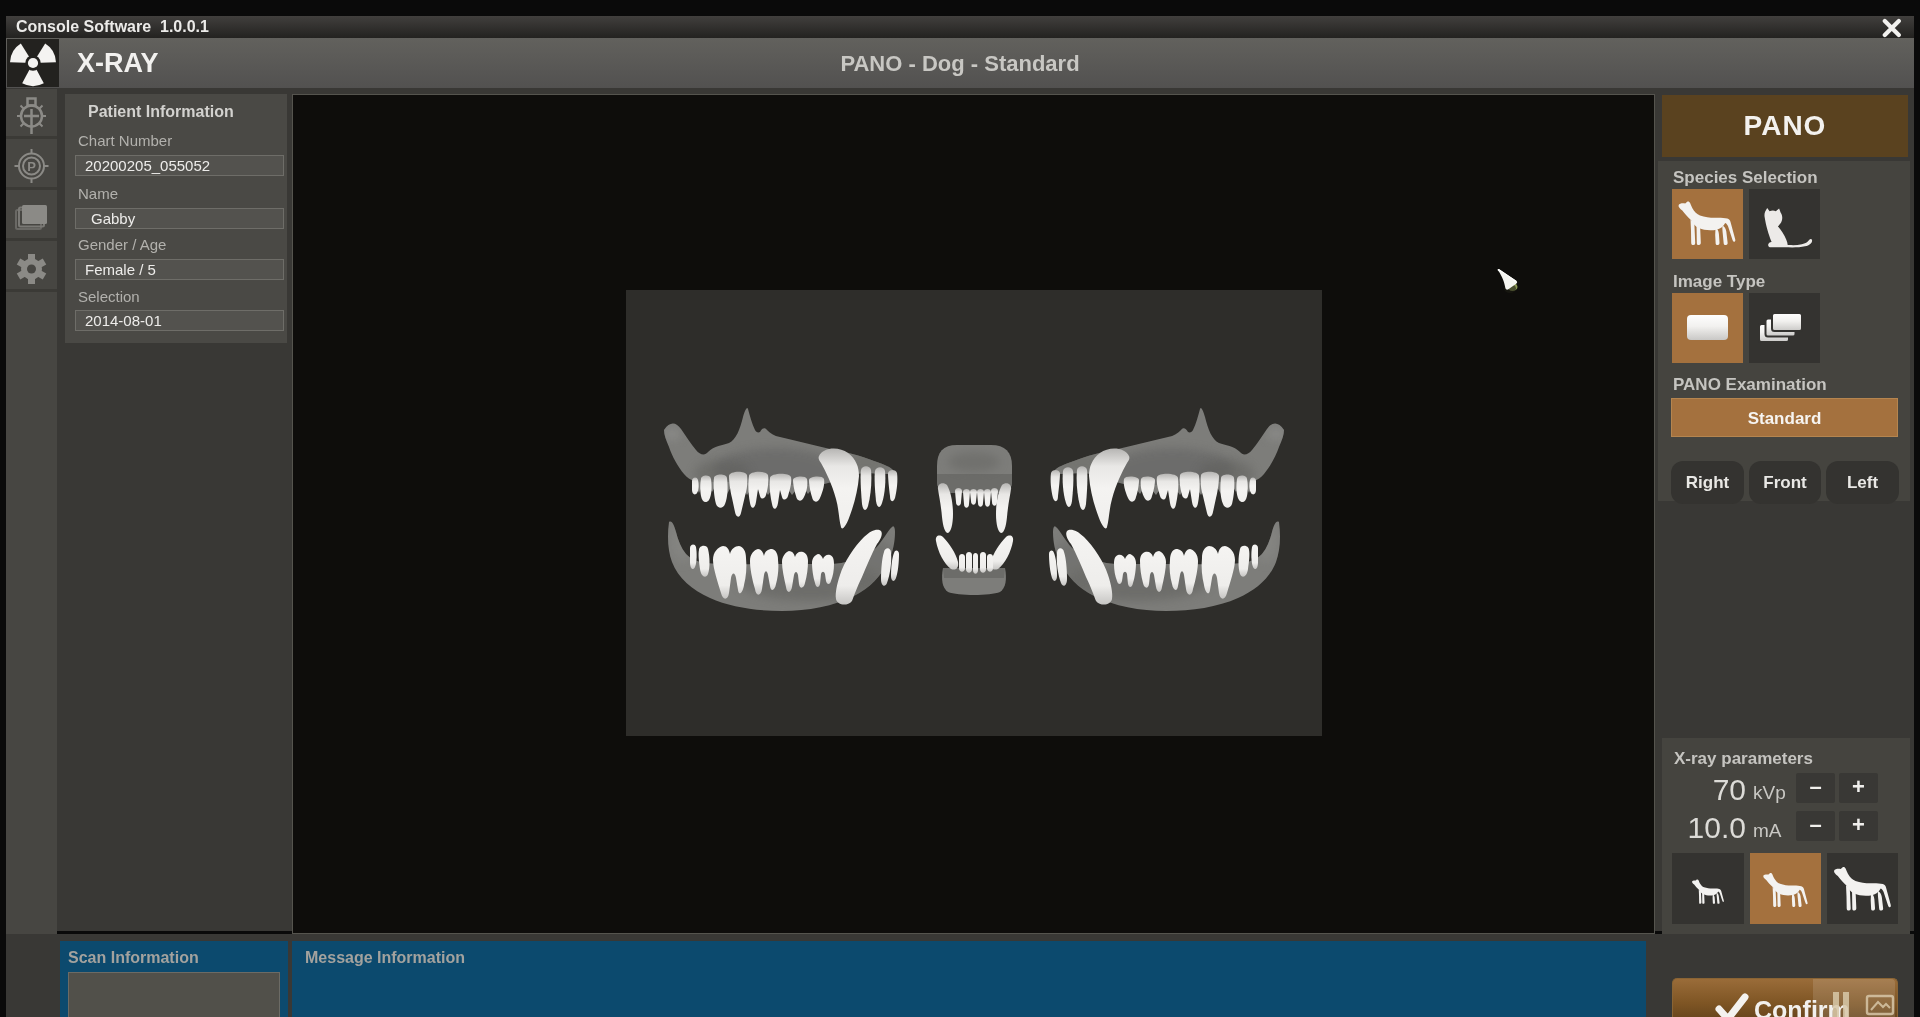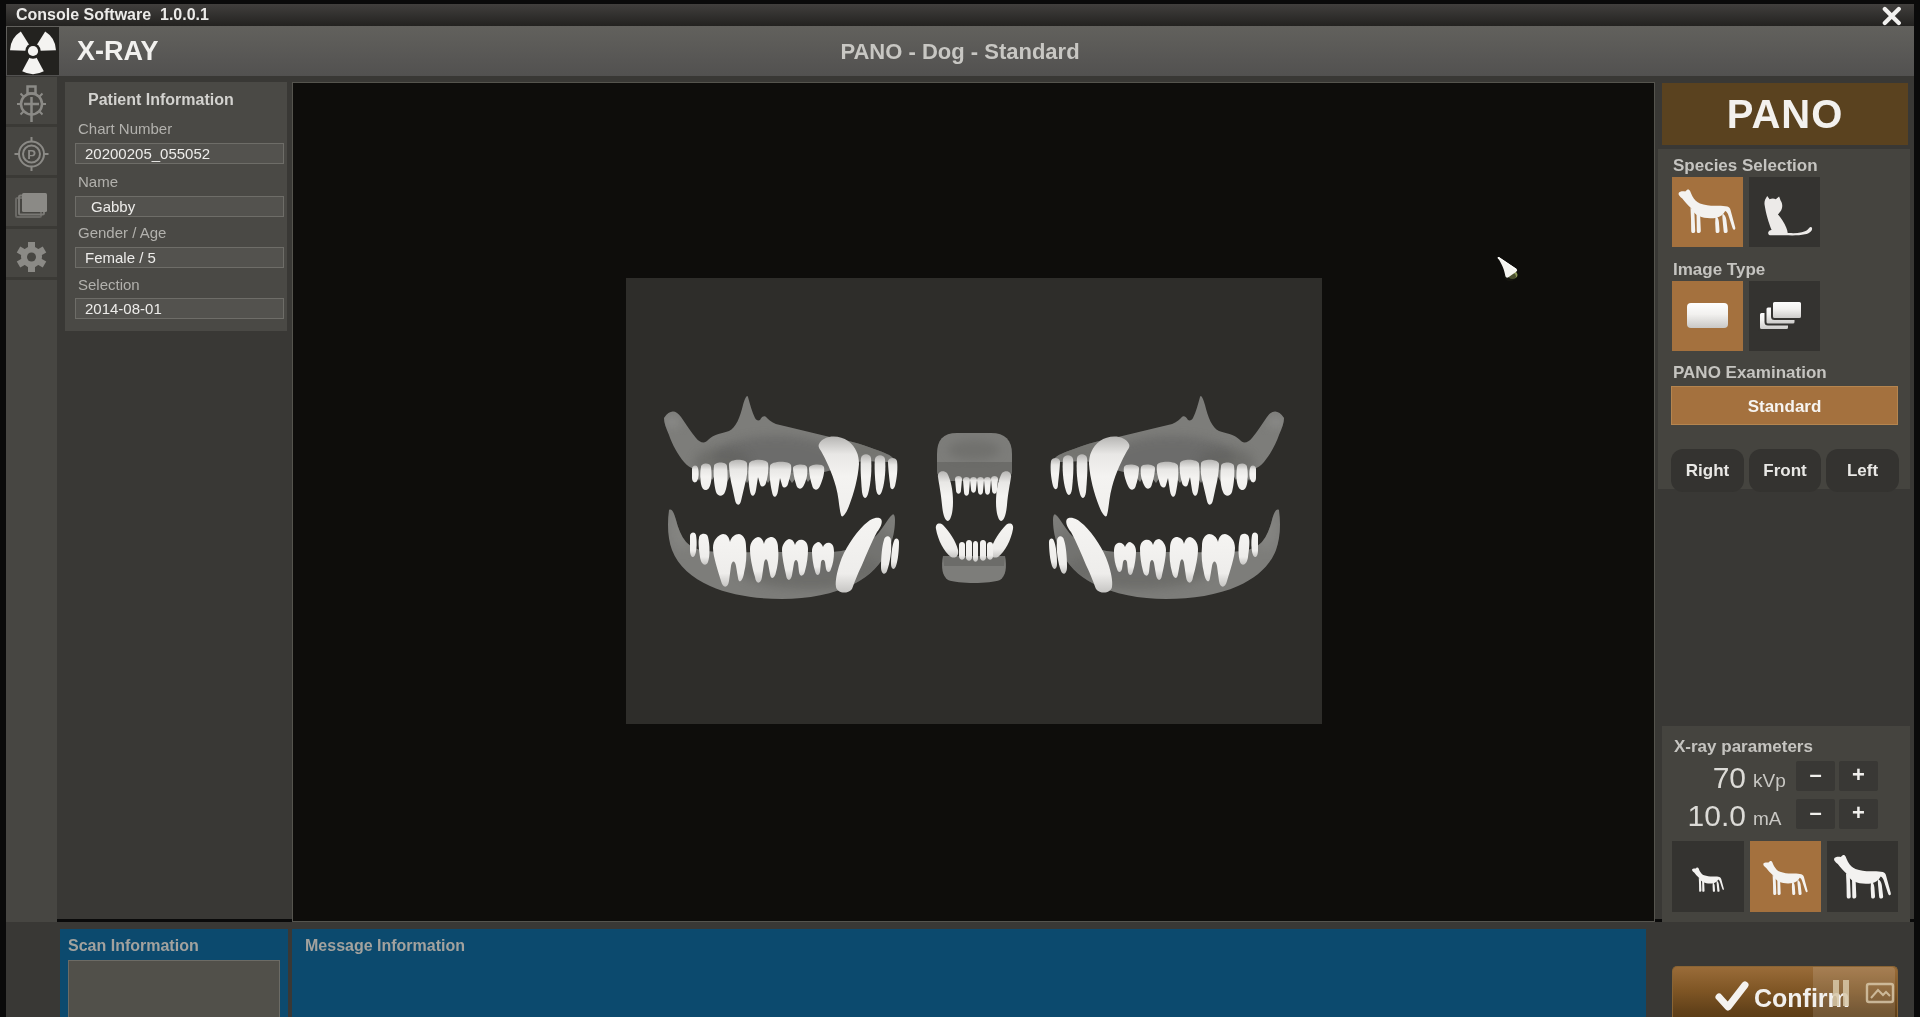--- a/index.html
+++ b/index.html
@@ -1,20 +1,20 @@
 <!DOCTYPE html>
 <html><head>
 <meta charset="utf-8">
 <style>
   * { margin:0; padding:0; box-sizing:border-box; }
   html,body { width:1920px; height:1017px; overflow:hidden; background:#0a0a0a;
     font-family:"Liberation Sans",sans-serif; }
   .abs { position:absolute; }
   #root { position:relative; width:1920px; height:1017px; background:#0a0a0a; }
-  #win { position:absolute; left:6px; top:4px; width:1908px; height:915px; background:#393835;padding-left:36px; }
+  #win { position:absolute; left:6px; top:16px; width:1908px; height:915px; background:#393835;padding-left:36px; }
   #titlebar { position:absolute; left:0; top:0; width:1908px; height:22px;
     background:linear-gradient(#413f3d,#232220); color:#ecebe9; font-weight:bold;
     font-size:16px; line-height:21px; padding-left:10px; }
   #header { position:absolute; left:0; top:22px; width:1908px; height:50px;
     background:linear-gradient(#62615d,#525150); }
   #logo { position:absolute; left:1px; top:1px; width:52px; height:48px; background:#23221f; }
   #xraytxt { position:absolute; left:71px; top:10px; font-size:27px; font-weight:bold; color:#f2f1ef; }
   #htitle { position:absolute; left:0; top:0; width:1908px; height:50px; text-align:center;
     font-size:22px; font-weight:bold; color:#c8c7c3; line-height:52px; }
   #sidebar { position:absolute; left:0; top:73px; width:51px; height:944px; background:#474642; }
@@ -25,21 +25,21 @@
   .plabel { position:absolute; left:13px; font-size:15px; color:#b2b1ad; }
   .pfield { position:absolute; left:10px; width:209px; height:21px; background:#53524e;
     border:1px solid #6e6d68; color:#edecea; font-size:15px; line-height:19px; padding-left:9px; }
   
   #canvas { position:absolute; left:286px; top:78px; width:1363px; height:840px;
     background:#0e0d0b; border:1px solid #55544e; }
   #innerimg { position:absolute; left:333px; top:195px; width:696px; height:446px; background:#2e2d2a; }
   
   .rpanel { position:absolute; background:#45443f; }
   #panohdr { position:absolute; left:1656px; top:79px; width:246px; height:62px;
-    background:#5a421f; color:#f3f1ee; font-size:40px; font-weight:bold;
+    background:#5a421f; color:#f3f1ee; font-size:28px; font-weight:bold;
     text-align:center; line-height:62px; letter-spacing:1px; }
   .rlabel { position:absolute; font-size:17px; font-weight:bold; color:#c5c4c0; }
   .sqbtn { position:absolute; width:71px; height:70px; background:#343330; }
   .sqbtn.sel { background:#a4713e; }
   #stdbtn { position:absolute; left:1665px; top:382px; width:227px; height:39px;
     background:#a4713e; color:#f6f4f1; font-size:17px; font-weight:bold;
     text-align:center; line-height:39px; border:1px solid #b5854f; }
   .rflbtn { position:absolute; top:430px; height:43px; background:#343330; color:#e9e8e5;
     font-size:17px; font-weight:bold; text-align:center; line-height:43px; border-radius:12px;margin-top:15px; }
   

